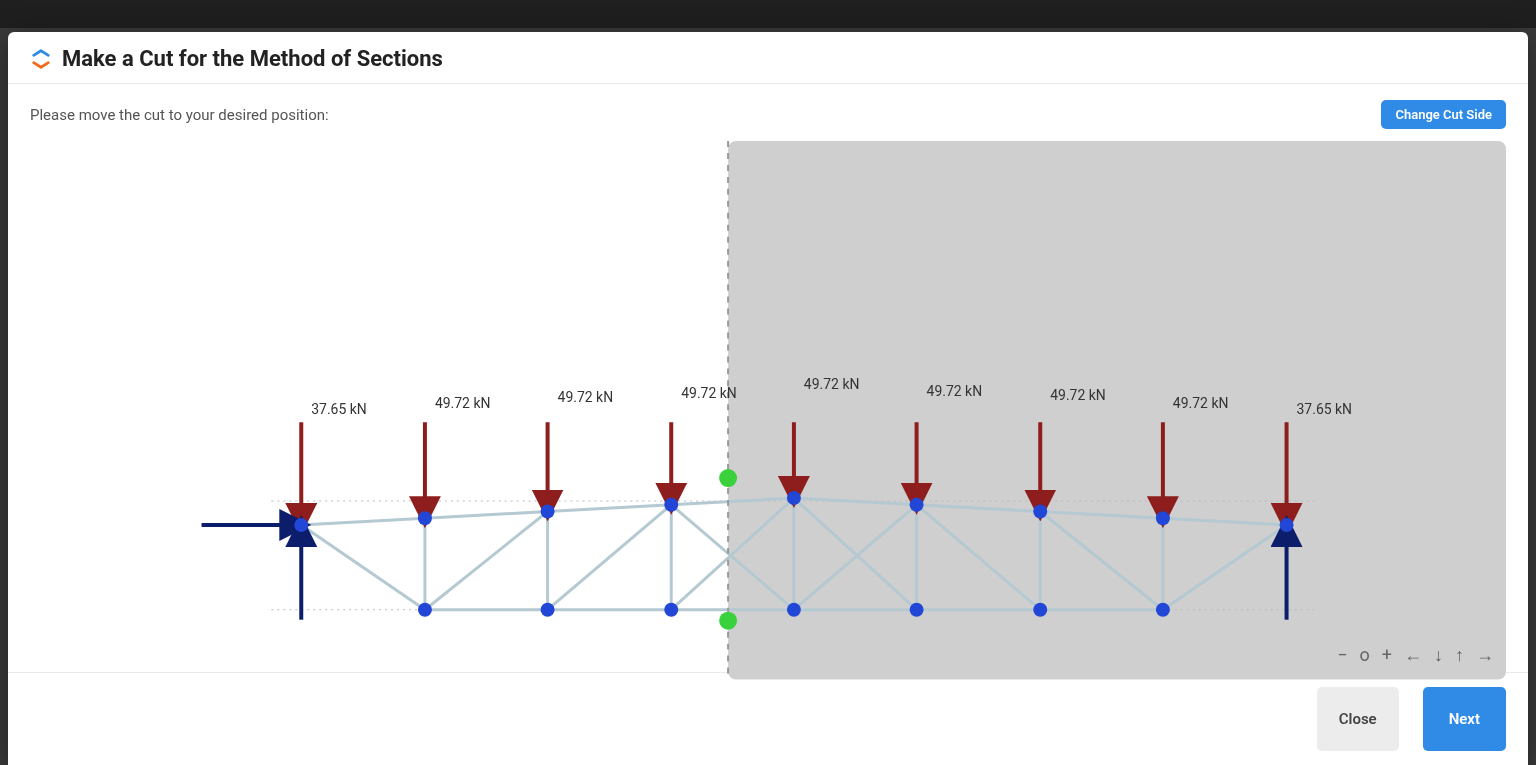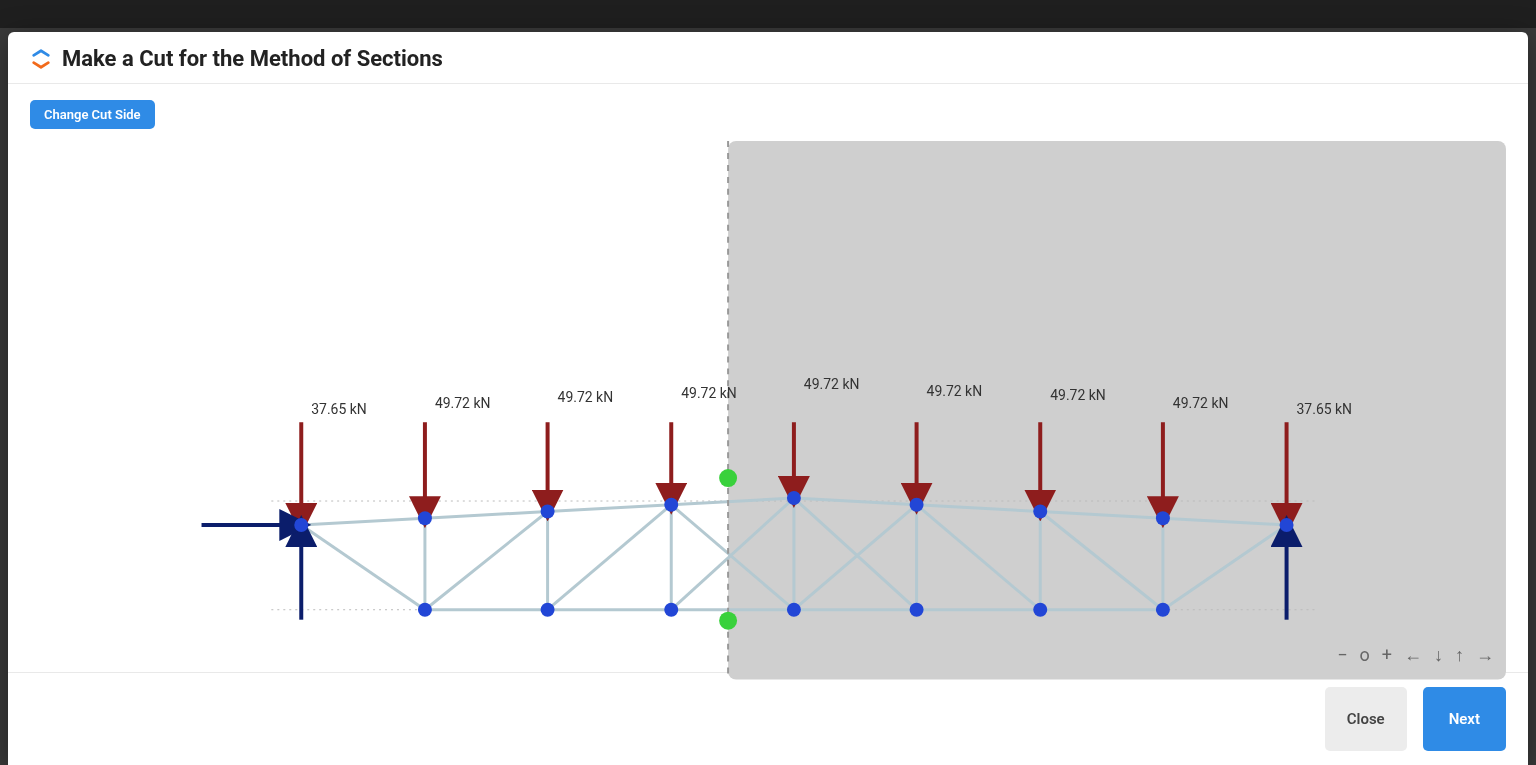--- a/index.html
+++ b/index.html
@@ -60,20 +60,21 @@
     color: #555;
   }
   .btn {
     display: inline-flex;
     align-items: center;
     justify-content: center;
     border: none;
     cursor: pointer;
     font-family: inherit;
     border-radius: 5px;
+    margin-left: 20px;
   }
   .btn-primary-sm {
     background: #2f8be6;
     color: #fff;
     font-size: 13px;
     font-weight: 600;
     padding: 7px 14px;
   }
   .canvas-wrap {
     flex: 1;
@@ -95,21 +96,21 @@
     user-select: none;
   }
   .hud span {
     cursor: pointer;
   }
   .modal-footer {
     border-top: 1px solid #e9e9e9;
     padding: 14px 22px;
     display: flex;
     justify-content: flex-end;
-    gap: 16px;
+    gap: 4px;
   }
   .btn-secondary {
     background: #ececec;
     color: #444;
     font-size: 15px;
     font-weight: 600;
     padding: 9px 22px;
   }
   .btn-primary {
     background: #2f8be6;
@@ -135,20 +136,21 @@
     <span class="logo">
       <svg viewBox="0 0 24 24" width="22" height="22">
         <path d="M4 8 L12 3 L20 8" fill="none" stroke="#2f8be6" stroke-width="3" stroke-linecap="round" stroke-linejoin="round"></path>
         <path d="M4 16 L12 21 L20 16" fill="none" stroke="#f26a1b" stroke-width="3" stroke-linecap="round" stroke-linejoin="round"></path>
       </svg>
     </span>
     <span class="modal-title">Make a Cut for the Method of Sections</span>
   </div>
 
   <div class="sub-row">
+    <span class="instruction">Please move the cut to your desired position:</span>
     <button class="btn btn-primary-sm">Change Cut Side</button>
   </div>
 
   <div class="canvas-wrap">
     <svg class="canvas" id="diagram-svg" preserveAspectRatio="xMidYMid meet" viewBox="0 0 1480 540">
         <defs>
           <marker id="arrow-load" markerWidth="8" markerHeight="8" refX="4" refY="4" orient="auto-start-reverse">
             <path d="M0,0 L8,4 L0,8 Z" fill="#8e1d1d"></path>
           </marker>
           <marker id="arrow-support" markerWidth="8" markerHeight="8" refX="4" refY="4" orient="auto-start-reverse">

